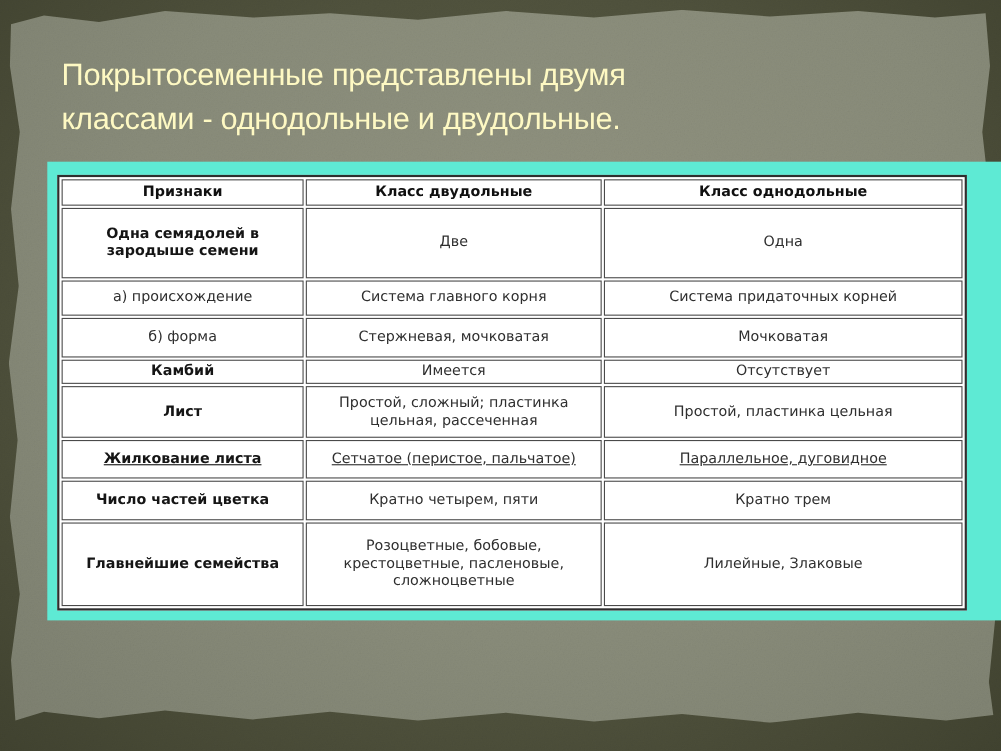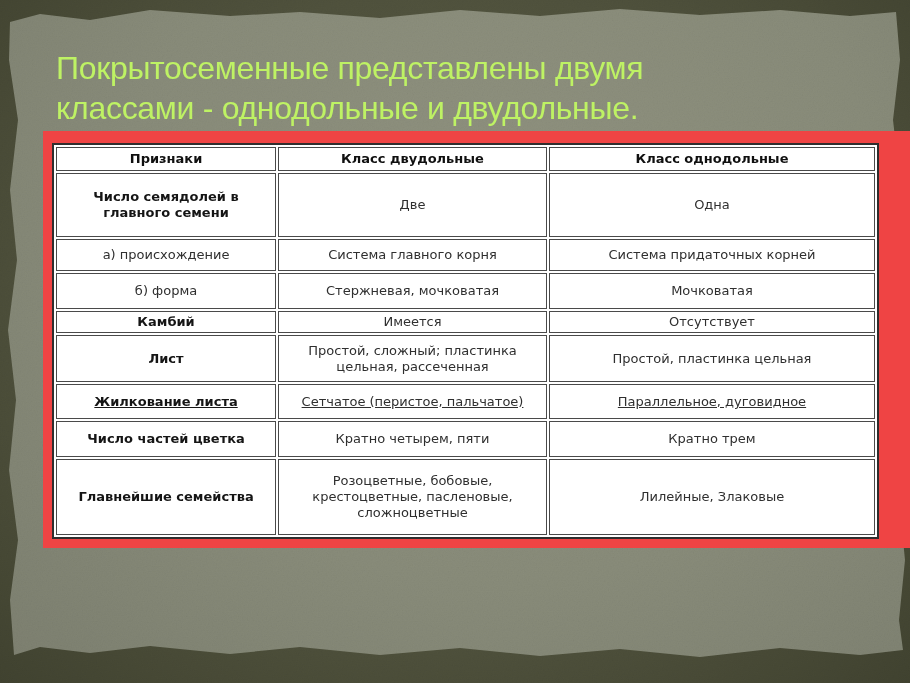--- a/index.html
+++ b/index.html
@@ -23,26 +23,26 @@
       860px 655px, 780px 648px, 700px 657px, 620px 649px, 540px 656px,
       460px 648px, 380px 655px, 300px 647px, 230px 654px, 150px 646px,
       90px 653px, 40px 647px, 14px 655px,
       10px 600px, 18px 540px, 9px 470px, 16px 400px, 8px 330px,
       17px 260px, 10px 190px, 18px 120px, 9px 60px
     );
   }
   .noise{position:absolute;inset:0;width:910px;height:683px;opacity:.13;mix-blend-mode:multiply;pointer-events:none;}
   .title{
     position:absolute;left:56px;top:48px;z-index:3;
-    color:#bef264;font-size:32px;line-height:40px;letter-spacing:-0.3px;
+    color:#fef9c3;font-size:28px;line-height:40px;letter-spacing:-0.3px;
     font-weight:400;
   }
   .panel{
-    position:absolute;left:43px;top:131px;width:867px;height:417px;
-    background:#ef4444;z-index:4;
+    position:absolute;left:43px;top:147px;width:867px;height:417px;
+    background:#5eead4;z-index:4;
   }
   table.cmp{
     margin:12px 0 0 9px;width:827px;
     border-collapse:separate;border-spacing:2px;
     border:2px solid #2e2e2e;background:#ffffff;
     table-layout:fixed;
     font-family:"DejaVu Sans","Liberation Sans",sans-serif;
     font-size:13px;color:#2f2f2f;
   }
   table.cmp col.c1{width:27%;}
@@ -91,21 +91,21 @@
           <col class="c2">
           <col class="c3">
         </colgroup>
       <tbody>
           <tr>
         <th>Признаки</th>
         <th>Класс двудольные</th>
         <th>Класс однодольные</th>
       </tr>
       <tr class="r0">
-        <td class="bold">Число семядолей в главного семени</td>
+        <td class="bold">Одна семядолей в зародыше семени</td>
         <td>Две</td>
         <td>Одна</td>
       </tr>
       <tr class="r2">
         <td>а) происхождение</td>
         <td>Система главного корня</td>
         <td>Система придаточных корней</td>
       </tr>
       <tr class="r3">
         <td>б) форма</td>

